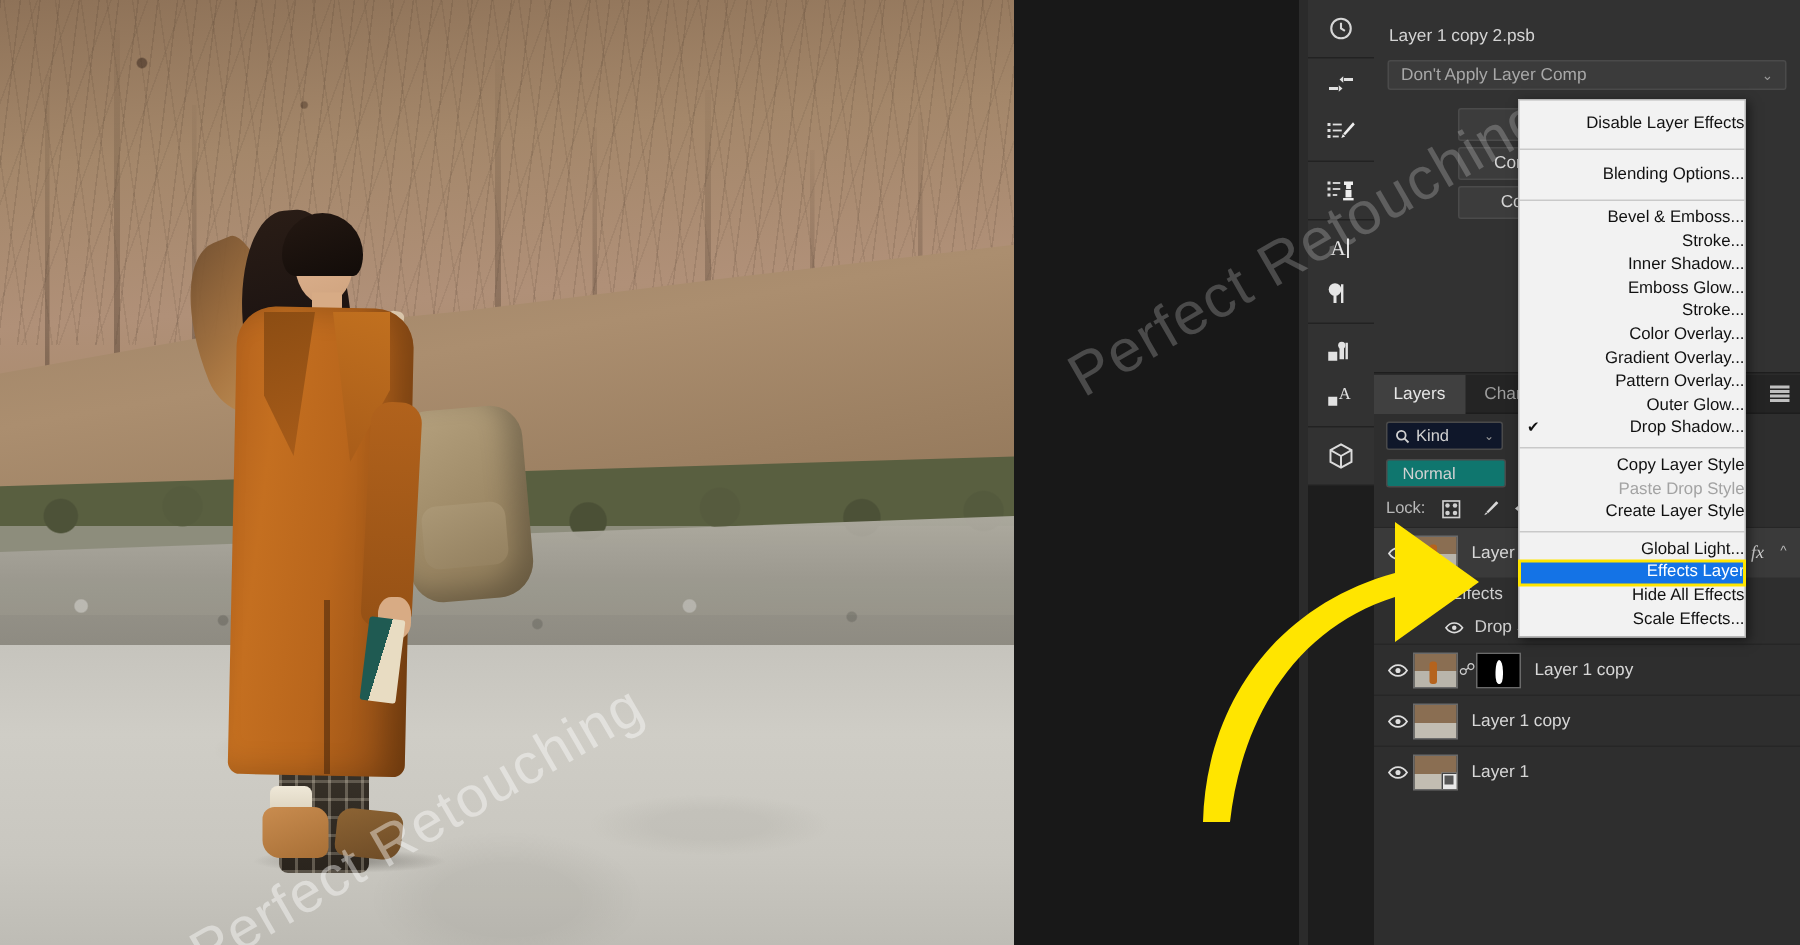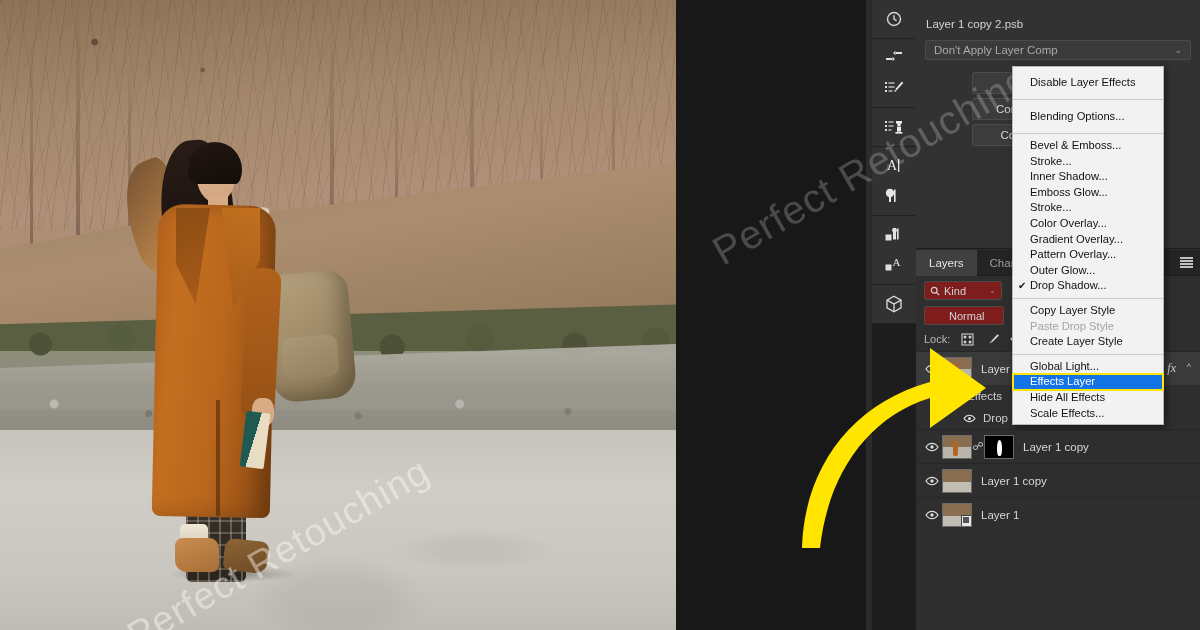--- a/index.html
+++ b/index.html
@@ -164,28 +164,28 @@
   #tabs { position:relative; height:26px; background:#242424; display:flex;
     border-bottom:1px solid #1d1d1d; }
   .tab { padding:0 13px; height:26px; line-height:26px; font-size:11.5px; color:#9d9d9d;
     cursor:pointer; }
   .tab.active { background:#404040; color:#e6e6e6; }
   #panel-menu { position:absolute; right:7px; top:7px; width:13px; height:11px;
     display:flex; flex-direction:column; justify-content:space-between; cursor:pointer; }
   #panel-menu i { display:block; height:1.6px; background:#c0c0c0; }
 
   #filter-row { height:26px; display:flex; align-items:center; padding:3px 8px 0; gap:6px; }
-  #kind-select { width:78px; height:19px; background:#7f1d1d; border:1px solid #4a4a4a;
+  #kind-select { width:78px; height:19px; background:#0f172a; border:1px solid #4a4a4a;
     border-radius:2px; display:flex; align-items:center; gap:4px; padding:0 5px; }
   #kind-select .lbl { font-size:11px; color:#d2d2d2; }
   #kind-select .chev { margin-left:auto; color:#9a9a9a; font-size:8px; }
 
   #blend-row { height:25px; display:flex; align-items:center; padding:2px 8px 0; }
-  #blend-mode { width:80px; height:19px; background:#7f1d1d; border:1px solid #4a4a4a;
-    border-radius:2px; display:flex; align-items:center; padding:0 24px;
+  #blend-mode { width:80px; height:19px; background:#0f766e; border:1px solid #4a4a4a;
+    border-radius:2px; display:flex; align-items:center; padding:0 10px;
     font-size:11px; color:#d2d2d2;text-align:center; }
 
   #lock-row { height:24px; display:flex; align-items:center; padding:0 8px; gap:9px; }
   #lock-row .lock-label { font-size:11px; color:#b8b8b8; }
   .lock-ico { width:16px; height:16px; display:flex; align-items:center; justify-content:center;
     color:#d0d0d0; cursor:pointer; }
 
   .layer-row { position:relative; height:34px; display:flex; align-items:center;
     padding:0 6px; border-top:1px solid #262626; }
   .layer-row.selected { background:#3a3a3a; }
@@ -215,21 +215,21 @@
   .sub-row { height:22px; display:flex; align-items:center; padding-left:28px; }
   .sub-row.deeper { padding-left:44px; }
   .sub-row .eye { width:18px; flex:0 0 18px; }
   .sub-name { font-size:11.5px; color:#cfcfcf; margin-left:5px; }
 
   
   #ctx-menu { position:absolute; left:1012px; top:66px; width:152px;
     background:#f2f2f2; border:1px solid #b8b8b8;
     box-shadow:2px 2px 7px rgba(0,0,0,.5); z-index:40; padding:3px 0; }
   .mi { position:relative; height:15.6px; line-height:15.6px; padding-left:17px;
-    font-size:11.2px; color:#111; white-space:nowrap; cursor:pointer; }
+    font-size:11.2px; color:#111; white-space:nowrap; cursor:pointer;text-align:right; }
   .mi.pad { height:25px; line-height:25px; }
   .mi.disabled { color:#a3a3a3; cursor:default; }
   .mi .chk { position:absolute; left:5px; top:0; font-size:10px; color:#111; }
   .mi-sep { height:1px; background:#c9c9c9; margin:4px 0; }
   .mi.highlight { background:#1473e6; color:#fff; outline:2px solid #ffe500;
     outline-offset:-1px; z-index:2; }
 
   
   #arrow-svg { position:absolute; left:780px; top:320px; width:220px; height:230px;
     z-index:30; pointer-events:none; }

